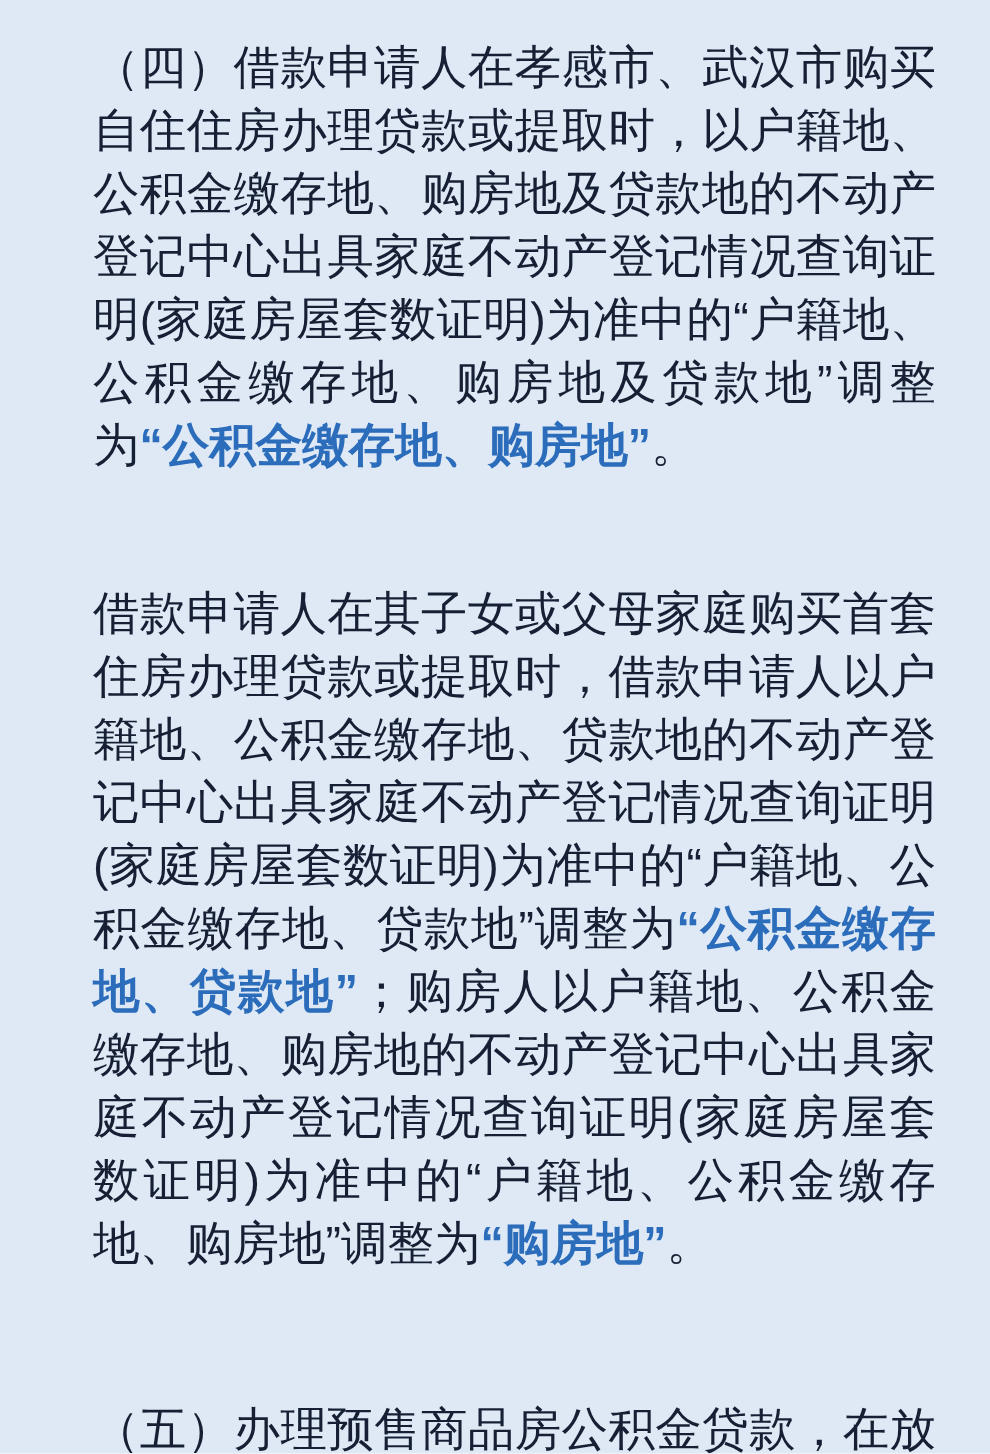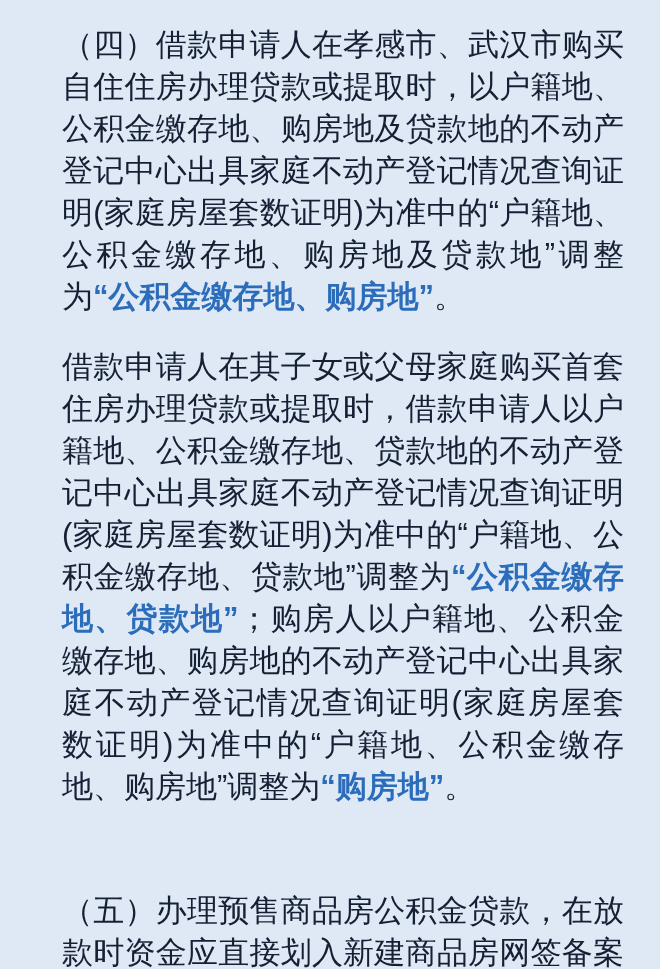--- a/index.html
+++ b/index.html
@@ -21,21 +21,21 @@
     font-size: 31px;
     line-height: 42px;
     color: var(--fg, #161f33);
     text-align: justify;
     text-align-last: left;
   }
   .para {
     margin: 0;
     word-break: break-all;
   }
-  .para.gap-1 { margin-top: 28px; }
+  .para.gap-1 { margin-top: 70px; }
   .para.gap-2 { margin-top: 82px; }
   .seg-normal { color: var(--fg, #161f33); }
   .seg-highlight {
     color: var(--hl, #2b6cbb);
     font-weight: bold;
   }
 </style>
 </head>
 <body>
 

